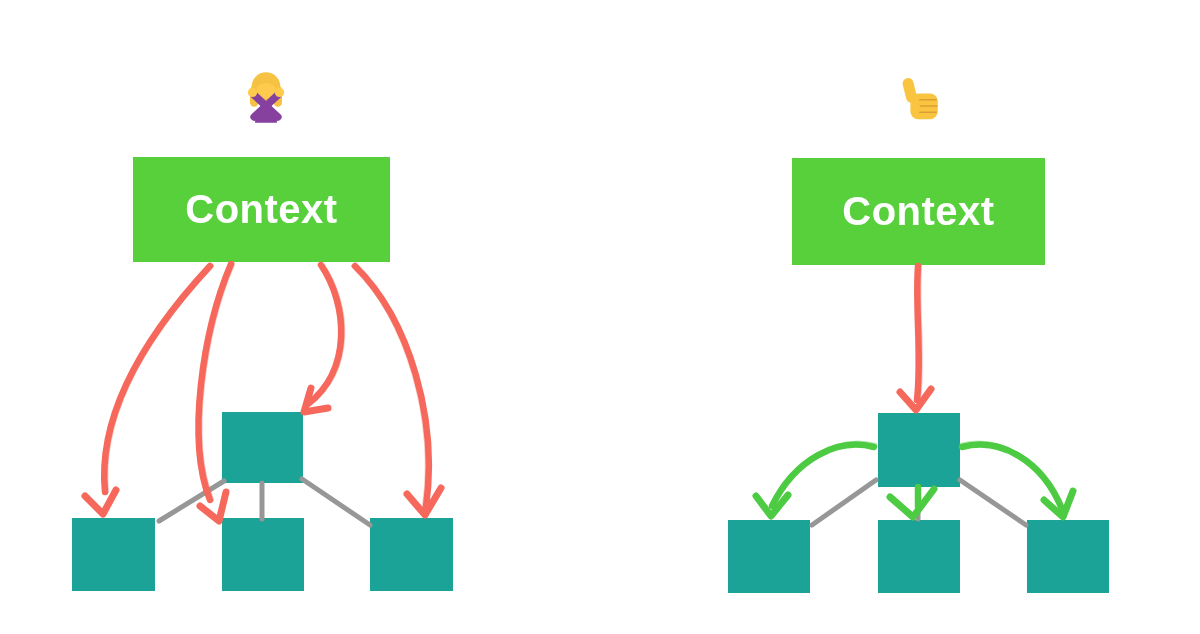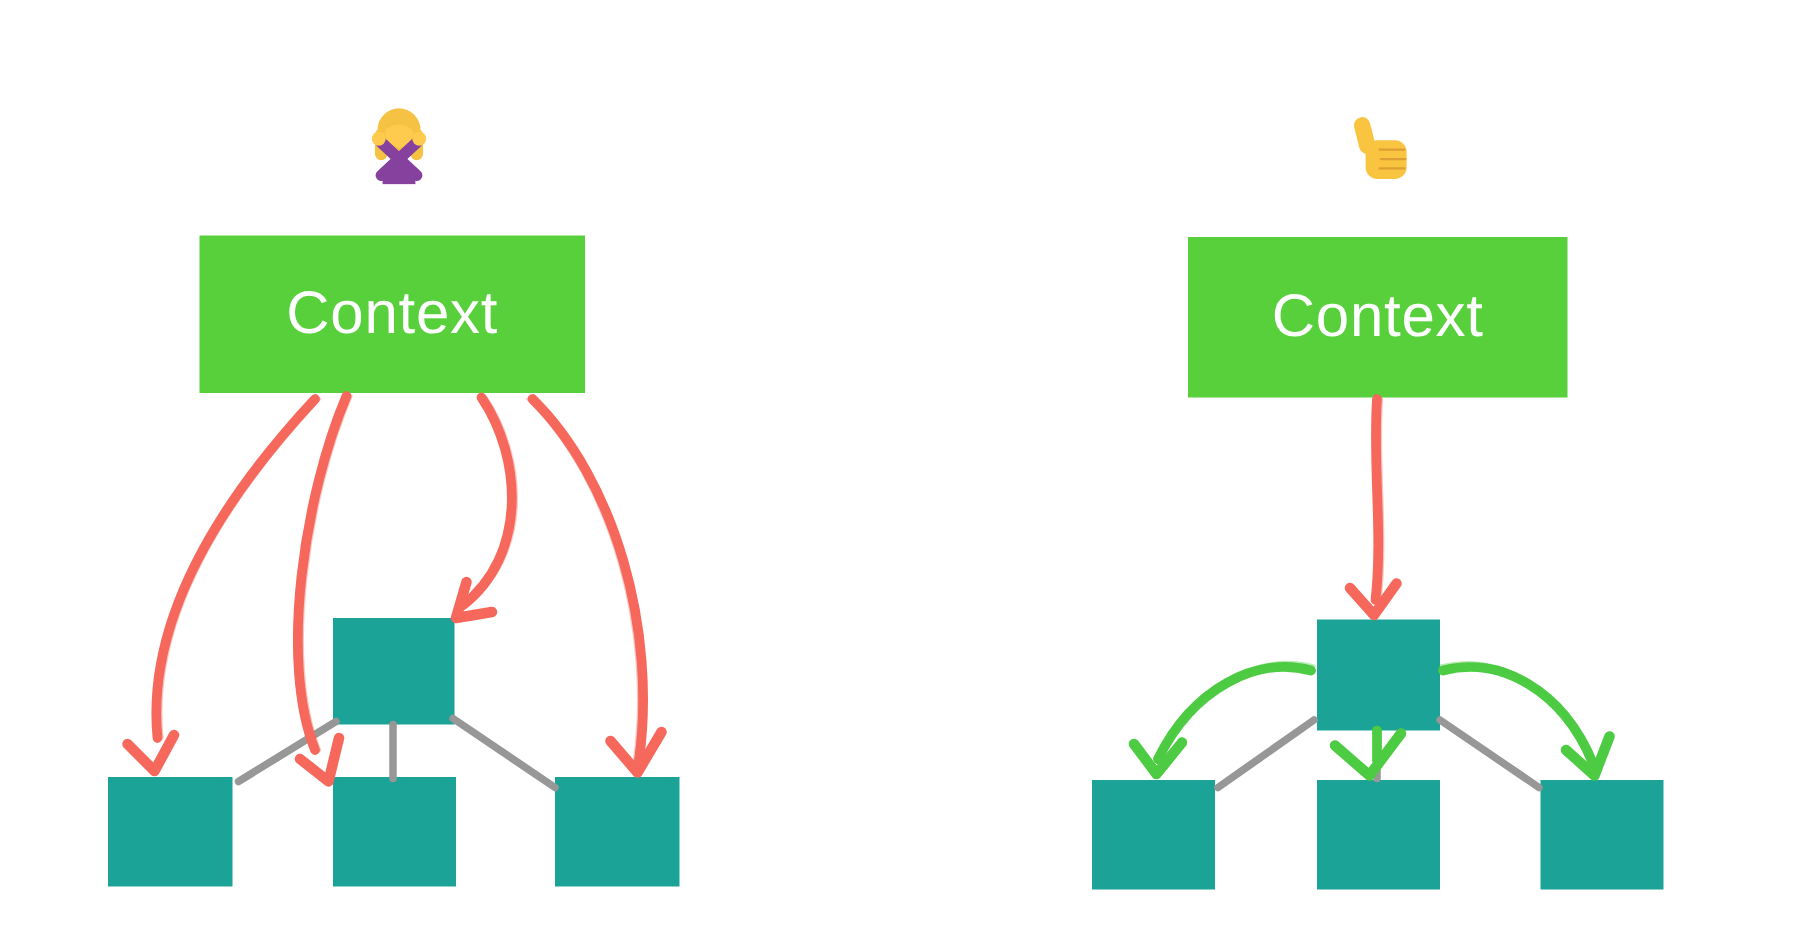--- a/index.html
+++ b/index.html
@@ -12,21 +12,21 @@
   }
   .emoji{position:absolute;}
   .context-box{
     position:absolute;
     background:var(--c-context-box,#57d03c);
     display:flex;align-items:center;justify-content:center;
   }
   .context-box .label{
     color:var(--c-context-text,#fff);
     font-size:40px;
-    font-weight:400;
+    font-weight:700;
     letter-spacing:.5px;
   }
   .ctx-left{left:133px;top:157px;width:257px;height:105px;}
   .ctx-right{left:792px;top:158px;width:253px;height:107px;}
   .node{
     position:absolute;
     background:var(--c-node,#1aa396);
   }
   
   .ln-p {left:222px;top:412px;width:81px;height:71px;}

